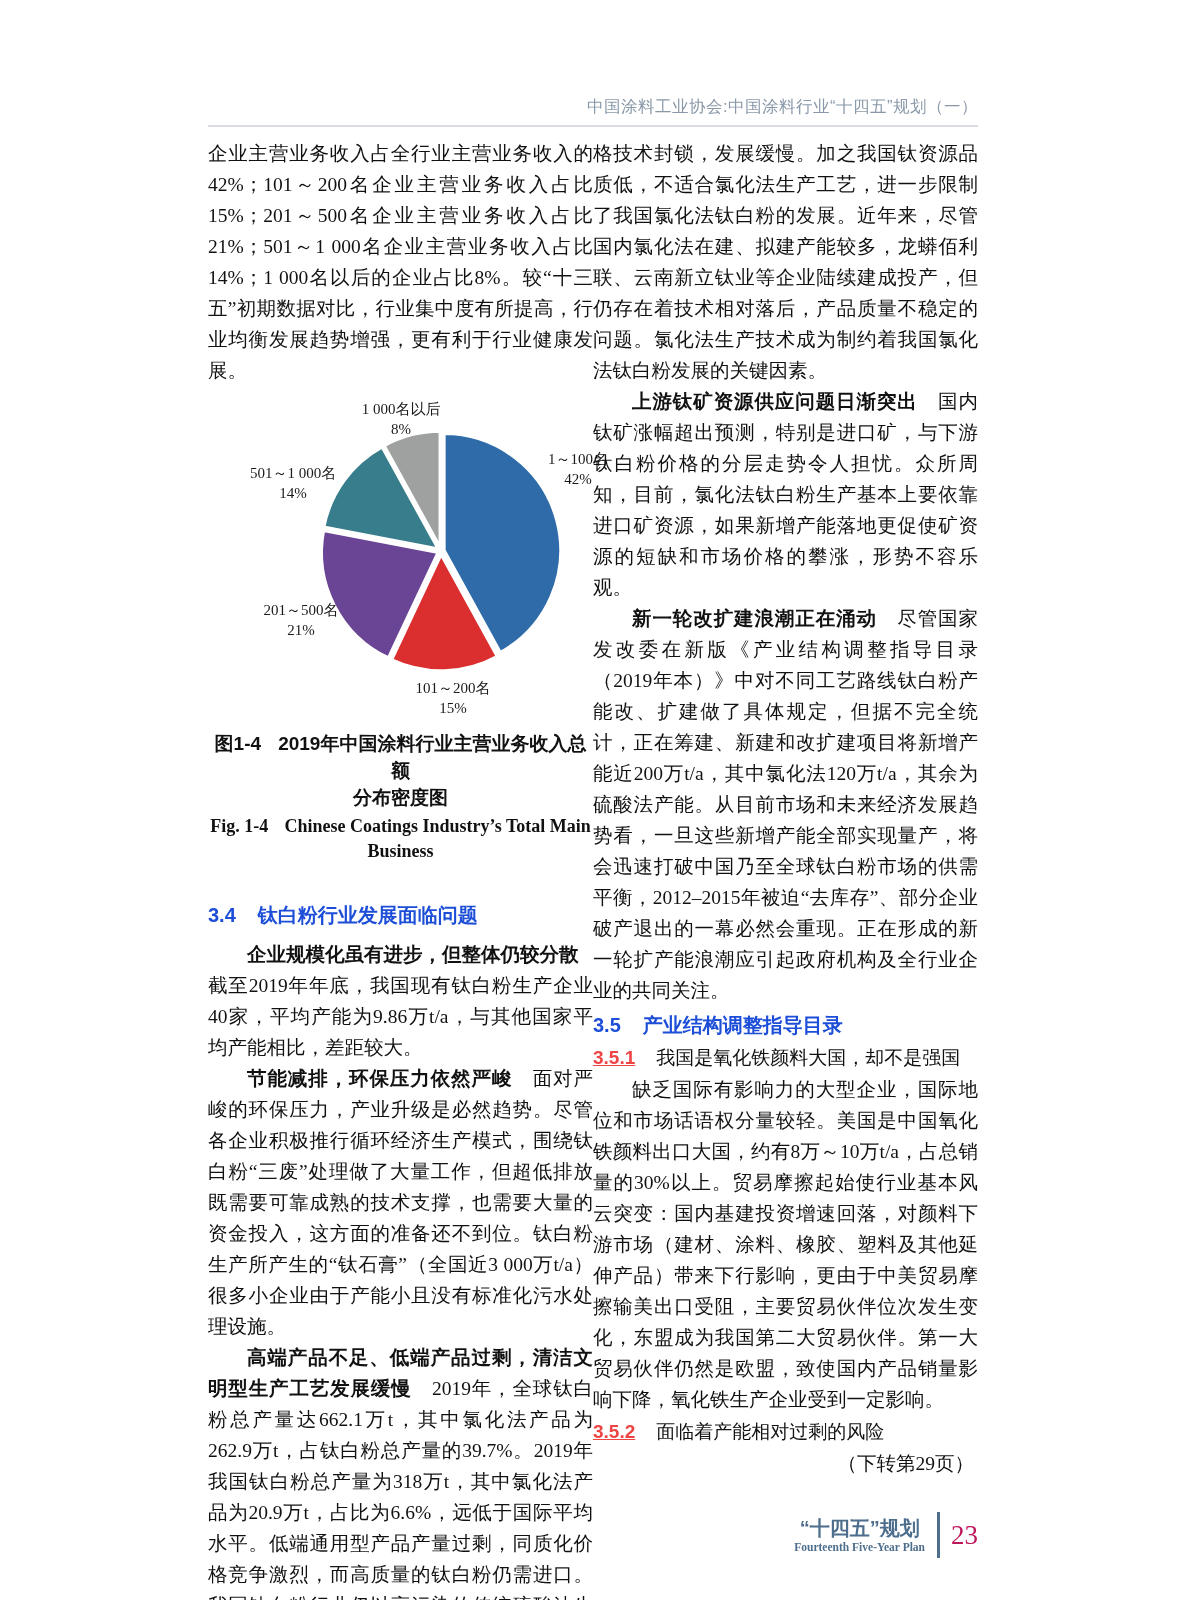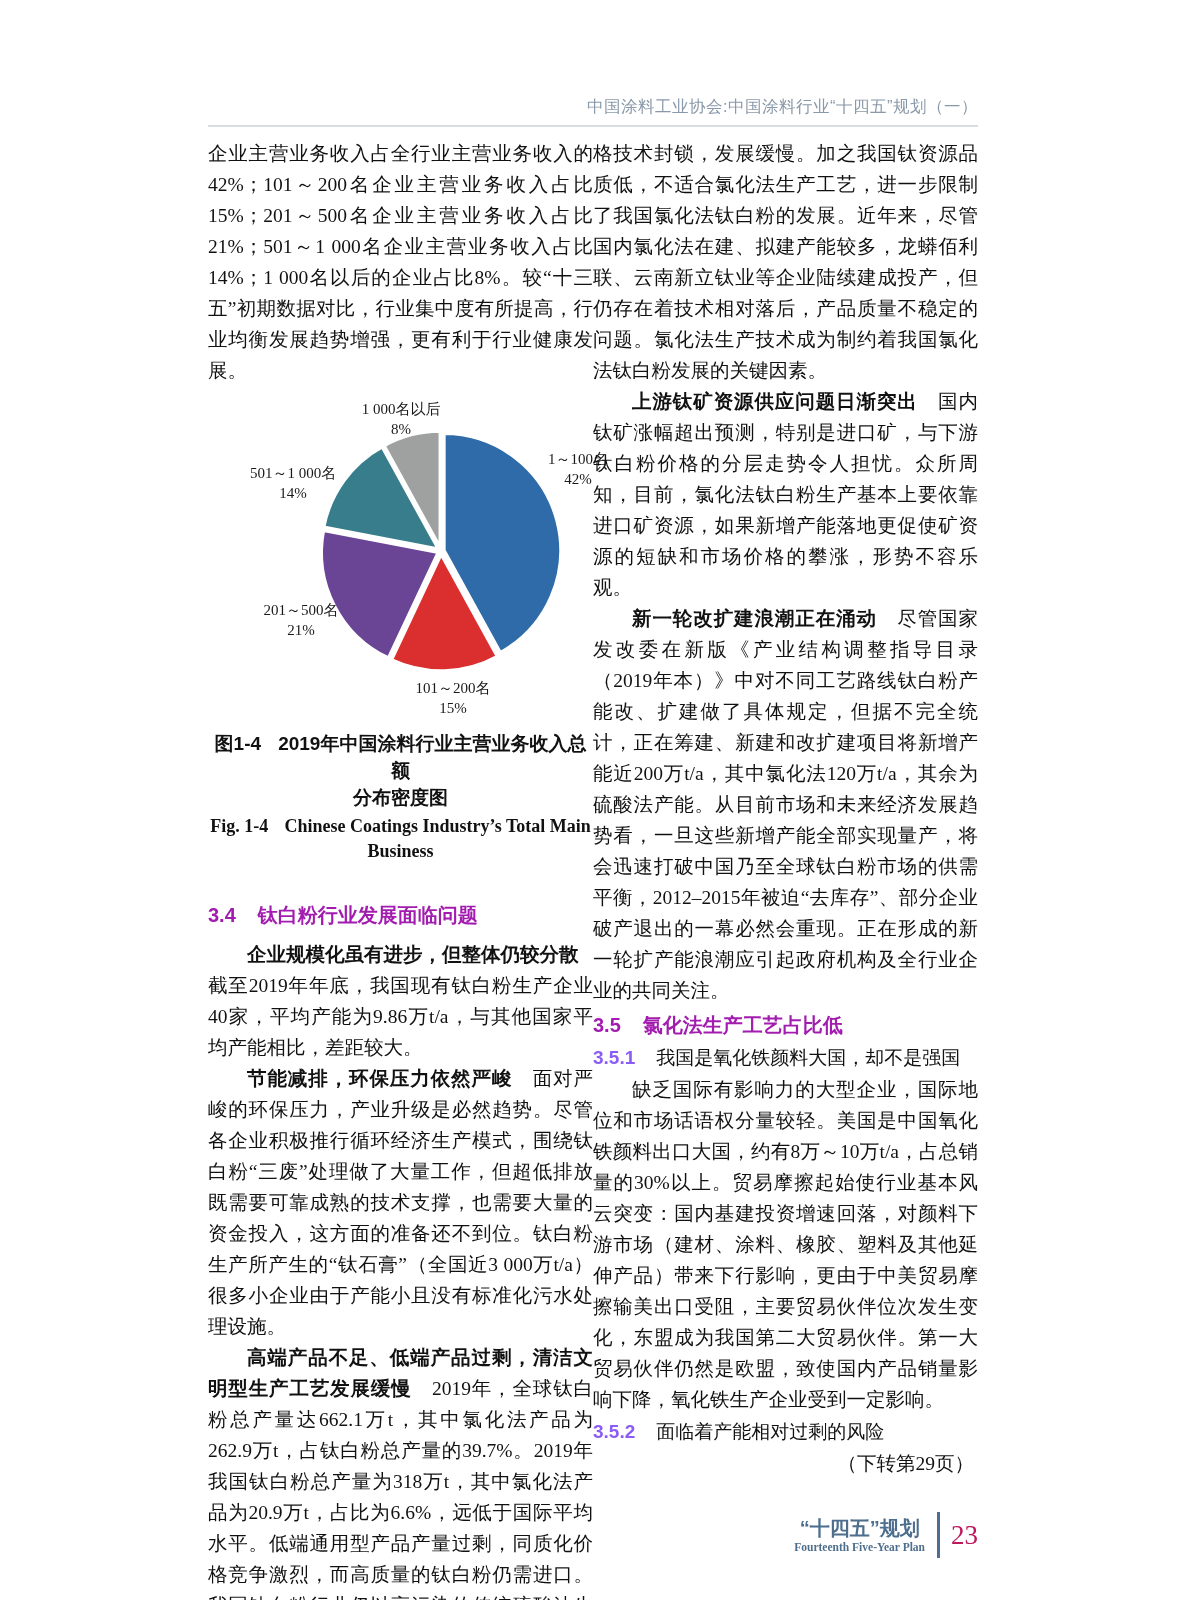--- a/index.html
+++ b/index.html
@@ -29,30 +29,31 @@
   svg.pie { display:block; width:459px; height:332px; }
   .pie-label { font-size:15px; fill:#1a1a1a; font-family:"Liberation Serif","DejaVu Serif",serif; }
 
   .cap { text-align:center; font-weight:bold; }
   .cap-zh { font-family:"Liberation Sans","DejaVu Sans",sans-serif; font-size:19px; line-height:27px; }
   .cap-en { font-size:18px; line-height:25px; margin-top:3px; }
   .cap-label { margin-right:.9em; }
 
   h2.sec {
     font-family:"Liberation Sans","DejaVu Sans",sans-serif;
-    font-size:20px; font-weight:bold; color:#a21caf;
+    font-size:20px; font-weight:bold; color:#1d4ed8;
   }
   .sec-34 { margin:38px 0 10px; }
   .sec-35 { margin:6px 0 3px; }
   h2.sec .num, h3.subsec .num { margin-right:1.1em; }
 
   h3.subsec { font-size:19px; font-weight:normal; line-height:31px; margin:1px 0; }
   h3.subsec .num {
-    color:#8b5cf6; font-weight:bold;
+    color:#ef4444; font-weight:bold;
     font-family:"Liberation Sans","DejaVu Sans",sans-serif;
+    text-decoration:underline;
   }
 
   p.turn { font-size:19.5px; line-height:31px; text-align:right; padding-right:4px; }
 
   .footer { position:absolute; top:1496px; right:121px; display:flex; align-items:center; }
   .footer-text { display:flex; flex-direction:column; align-items:center; margin-right:12px; color:#4d6e8d; }
   .footer-zh { font-family:"Liberation Sans","DejaVu Sans",sans-serif; font-weight:bold; font-size:20px; line-height:24px; }
   .footer-en { font-size:11.5px; line-height:15px; font-weight:bold; }
   .footer-bar { width:3px; height:46px; background:#4d6e8d; margin-right:11px; }
   .footer-page { font-size:27px; color:#be185d; }
@@ -112,21 +113,21 @@
     <div class="col">
       <p class="body">格技术封锁，发展缓慢。加之我国钛资源品质低，不适合氯化法生产工艺，进一步限制了我国氯化法钛白粉的发展。近年来，尽管国内氯化法在建、拟建产能较多，龙蟒佰利联、云南新立钛业等企业陆续建成投产，但仍存在着技术相对落后，产品质量不稳定的问题。氯化法生产技术成为制约着我国氯化法钛白粉发展的关键因素。</p>
       <p class="body indent">
         <span class="lead">上游钛矿资源供应问题日渐突出</span><span>　国内钛矿涨幅超出预测，特别是进口矿，与下游钛白粉价格的分层走势令人担忧。众所周知，目前，氯化法钛白粉生产基本上要依靠进口矿资源，如果新增产能落地更促使矿资源的短缺和市场价格的攀涨，形势不容乐观。</span>
       </p>
       <p class="body indent">
         <span class="lead">新一轮改扩建浪潮正在涌动</span><span>　尽管国家发改委在新版《产业结构调整指导目录（2019年本）》中对不同工艺路线钛白粉产能改、扩建做了具体规定，但据不完全统计，正在筹建、新建和改扩建项目将新增产能近200万t/a，其中氯化法120万t/a，其余为硫酸法产能。从目前市场和未来经济发展趋势看，一旦这些新增产能全部实现量产，将会迅速打破中国乃至全球钛白粉市场的供需平衡，2012–2015年被迫“去库存”、部分企业破产退出的一幕必然会重现。正在形成的新一轮扩产能浪潮应引起政府机构及全行业企业的共同关注。</span>
       </p>
 
       <h2 class="sec sec-35">
-        <span class="num">3.5</span><span>氯化法生产工艺占比低</span>
+        <span class="num">3.5</span><span>产业结构调整指导目录</span>
       </h2>
 
       <h3 class="subsec">
         <span class="num">3.5.1</span><span>我国是氧化铁颜料大国，却不是强国</span>
       </h3>
       <p class="body indent">缺乏国际有影响力的大型企业，国际地位和市场话语权分量较轻。美国是中国氧化铁颜料出口大国，约有8万～10万t/a，占总销量的30%以上。贸易摩擦起始使行业基本风云突变：国内基建投资增速回落，对颜料下游市场（建材、涂料、橡胶、塑料及其他延伸产品）带来下行影响，更由于中美贸易摩擦输美出口受阻，主要贸易伙伴位次发生变化，东盟成为我国第二大贸易伙伴。第一大贸易伙伴仍然是欧盟，致使国内产品销量影响下降，氧化铁生产企业受到一定影响。</p>
 
       <h3 class="subsec">
         <span class="num">3.5.2</span><span>面临着产能相对过剩的风险</span>
       </h3>

